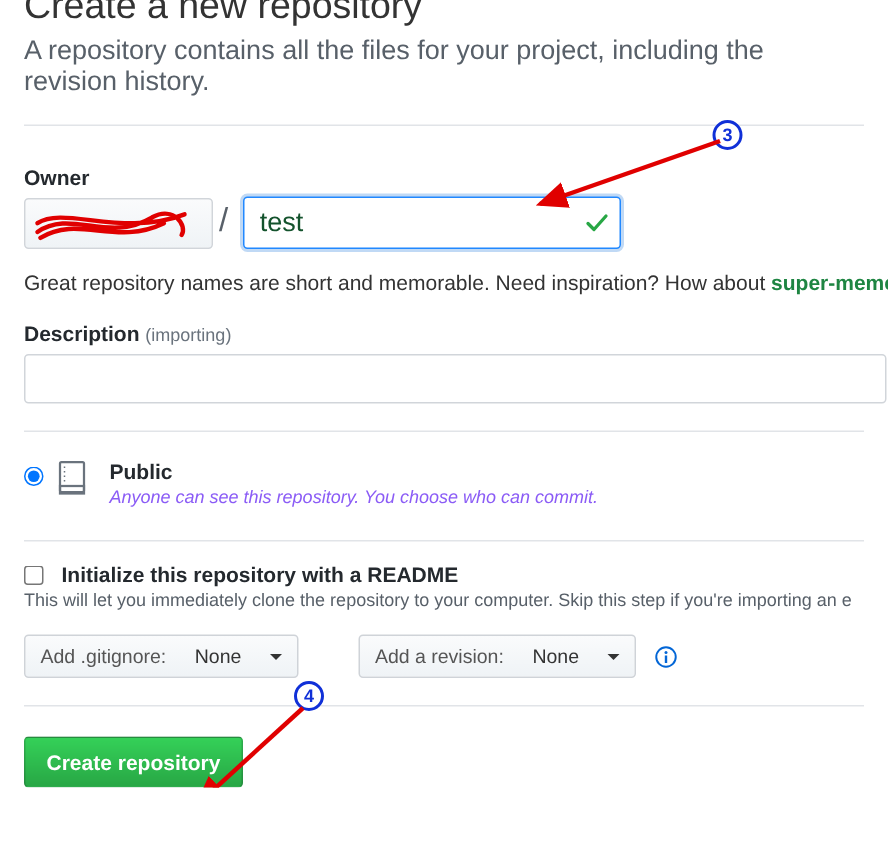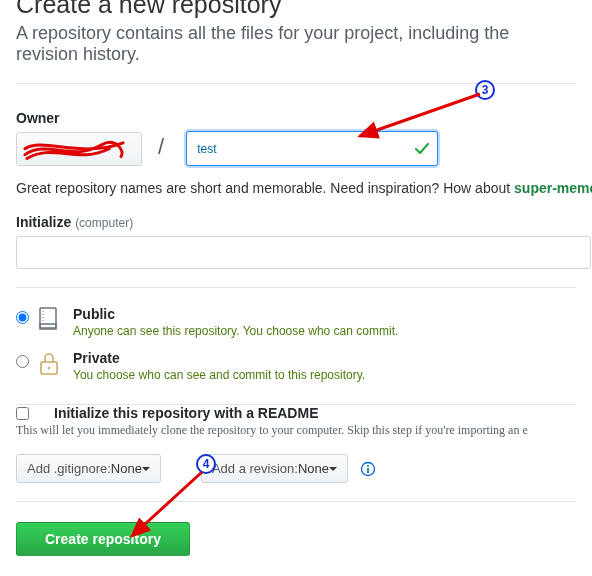--- a/index.html
+++ b/index.html
@@ -25,21 +25,21 @@
     font-size: 18px;
   }
   .hr {
     border: none;
     border-top: 1px solid #e1e4e8;
     margin: 0;
   }
   .row-owner-repo {
     display: flex;
     align-items: flex-end;
-    gap: 16px;
+    gap: 4px;
     margin-top: 26px;
   }
   .owner-block, .repo-block { display: flex; flex-direction: column; }
   .repo-block { margin-left: 6px; }
   .field-label {
     font-weight: 600;
     font-size: 14px;
     margin-bottom: 6px;
   }
   .slash {
@@ -62,22 +62,22 @@
   .repo-input-wrap {
     position: relative;
     width: 252px;
   }
   .repo-input {
     width: 100%;
     height: 35px;
     border: 1px solid #2188ff;
     border-radius: 3px;
     padding: 6px 30px 6px 10px;
-    font-size: 12px;
-    color: #0369a1;
+    font-size: 18px;
+    color: #14532d;
     box-shadow: 0 0 0 2px rgba(3,102,214,0.25);
     outline: none;
   }
   .check-icon {
     position: absolute;
     right: 8px;
     top: 50%;
     transform: translateY(-50%);
   }
   .hint {
@@ -112,40 +112,40 @@
     align-items: flex-start;
     gap: 8px;
     margin: 6px 0 12px 0;
   }
   .radio { margin-top: 5px; }
   .vis-icon {
     width: 28px;
     flex-shrink: 0;
   }
   .vis-text .title { font-weight: 700; }
-  .vis-text .sub { color: #4d7c0f; font-size: 12px; margin-top: 2px; }
-  .init-row { display: flex; align-items: center; gap: 25px; }
+  .vis-text .sub { color: #8b5cf6; font-size: 12px; margin-top: 2px; font-style: italic; }
+  .init-row { display: flex; align-items: center; gap: 12px; margin-top: 14px; }
   .init-title { font-weight: 700; }
-  .init-desc { color: #586069; font-size: 12px; margin-top: 2px; white-space: nowrap; font-family: Liberation Serif, serif; }
+  .init-desc { color: #586069; font-size: 12px; margin-top: 2px; white-space: nowrap; }
   .dropdown-row {
     display: flex;
     gap: 40px;
     margin-top: 16px;
     align-items: center;
   }
   .dropdown-btn {
     border: 1px solid #cfd3d8;
     border-radius: 3px;
     background: linear-gradient(#fafbfc,#eff3f6);
     padding: 6px 10px;
     font-size: 13px;
     color: #555;
     display: inline-flex;
     align-items: center;
-    gap: 0;
+    gap: 19px;
   }
   .dropdown-btn .val { font-weight: 400; color: #333; }
   .caret-down {
     display: inline-block;
     width: 0; height: 0;
     border-left: 4px solid transparent;
     border-right: 4px solid transparent;
     border-top: 4px solid #333;
   }
   .info-icon {
@@ -154,21 +154,21 @@
     color: #0366d6;
   }
   .create-btn {
     margin-top: 20px;
     background: linear-gradient(#34d058,#28a745);
     border: 1px solid rgba(27,31,35,.2);
     border-radius: 3px;
     color: #fff;
     font-weight: 600;
     font-size: 14px;
-    padding: 8px 28px;
+    padding: 8px 14px;
   }
   .annot-bubble {
     position: absolute;
     width: 20px; height: 20px;
     border: 2px solid #1030d8;
     border-radius: 50%;
     background: #fff;
     display: flex;
     align-items: center;
     justify-content: center;
@@ -210,54 +210,40 @@
       </svg>
     </div>
   </div>
 </div>
 
 <p class="hint">
   <span>Great repository names are short and memorable. Need inspiration? How about </span><a href="#">super-meme</a>
 </p>
 
 <div class="desc-label">
-  <span>Initialize</span>
-  <span class="optional">(computer)</span>
+  <span>Description</span>
+  <span class="optional">(importing)</span>
 </div>
 <input class="desc-input" style="">
 
 <hr class="hr hr-margin">
 
 <div class="vis-section">
   <div class="vis-row">
     <input type="radio" class="radio" name="vis" checked="" style="">
     <div class="vis-icon">
       <svg width="24" height="28" viewBox="0 0 24 28">
           <rect x="3" y="2" width="16" height="20" rx="1" fill="none" stroke="#6a737d" stroke-width="1.5"></rect>
           <rect x="3" y="18" width="16" height="5" fill="none" stroke="#6a737d" stroke-width="1.5"></rect>
           <line x1="6" y1="5" x2="6" y2="17" stroke="#6a737d" stroke-width="1" stroke-dasharray="1 2"></line>
         </svg>
     </div>
     <div class="vis-text">
       <div class="title">Public</div>
       <div class="sub">Anyone can see this repository. You choose who can commit.</div>
-    </div>
-  </div>
-  <div class="vis-row">
-    <input type="radio" class="radio" name="vis" style="">
-    <div class="vis-icon">
-      <svg width="24" height="28" viewBox="0 0 24 28">
-          <rect x="4" y="12" width="16" height="12" rx="1" fill="none" stroke="#c9a95d" stroke-width="1.6"></rect>
-          <path d="M8 12 V8 a4 4 0 0 1 8 0 V12" fill="none" stroke="#c9a95d" stroke-width="1.6"></path>
-          <circle cx="12" cy="18" r="1.2" fill="#c9a95d"></circle>
-        </svg>
-    </div>
-    <div class="vis-text">
-      <div class="title">Private</div>
-      <div class="sub">You choose who can see and commit to this repository.</div>
     </div>
   </div>
 </div>
 
 <hr class="hr">
 
 <div class="init-row">
   <input type="checkbox" style="">
   <span class="init-title">Initialize this repository with a README</span>
 </div>

